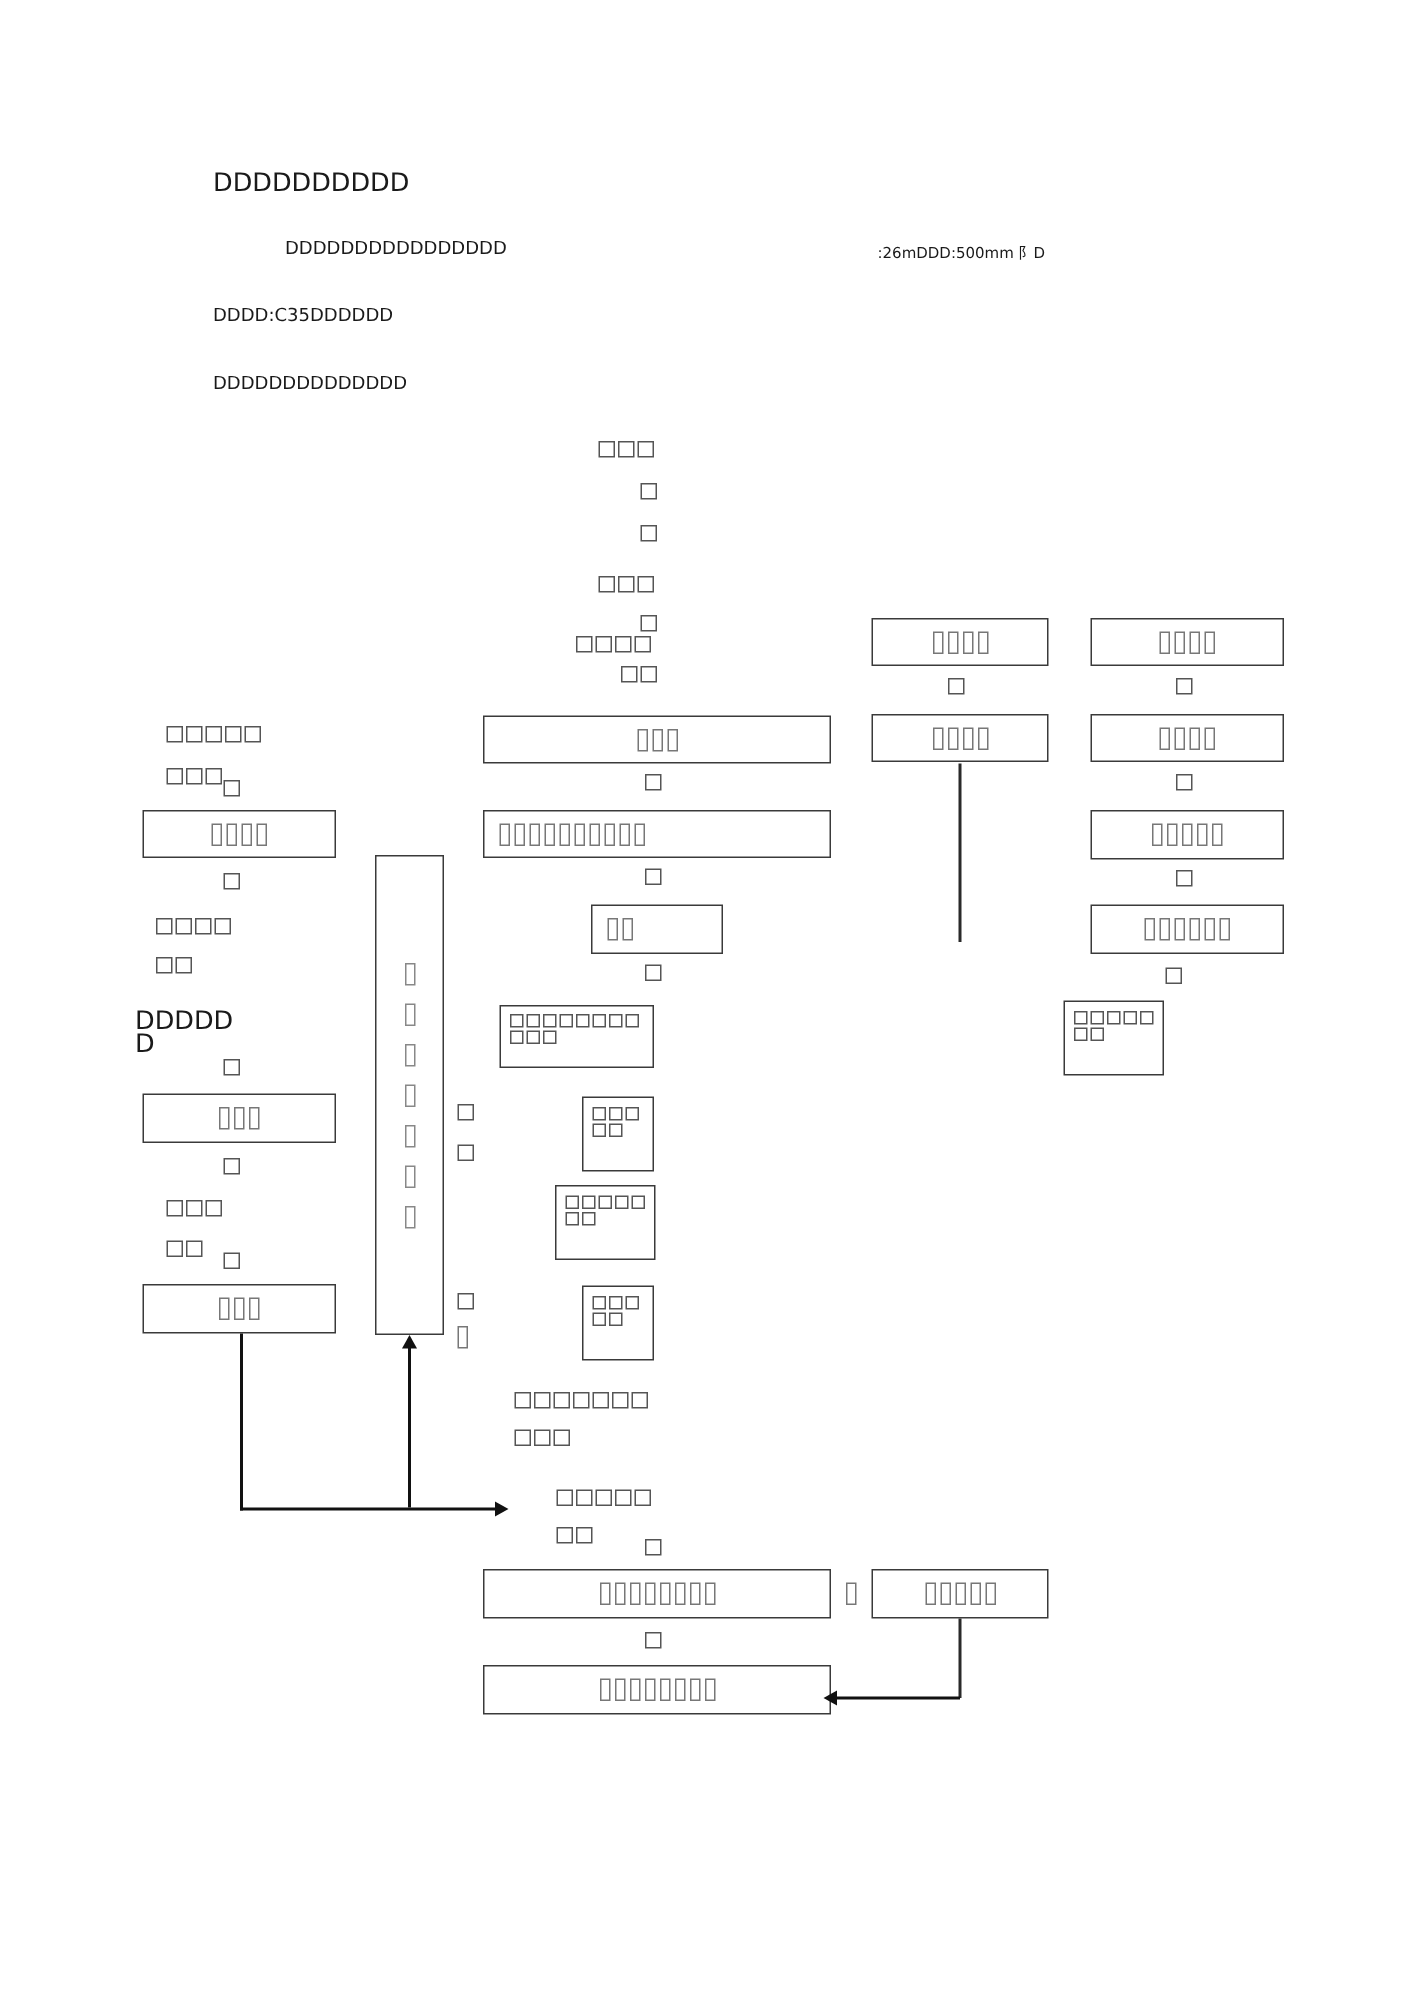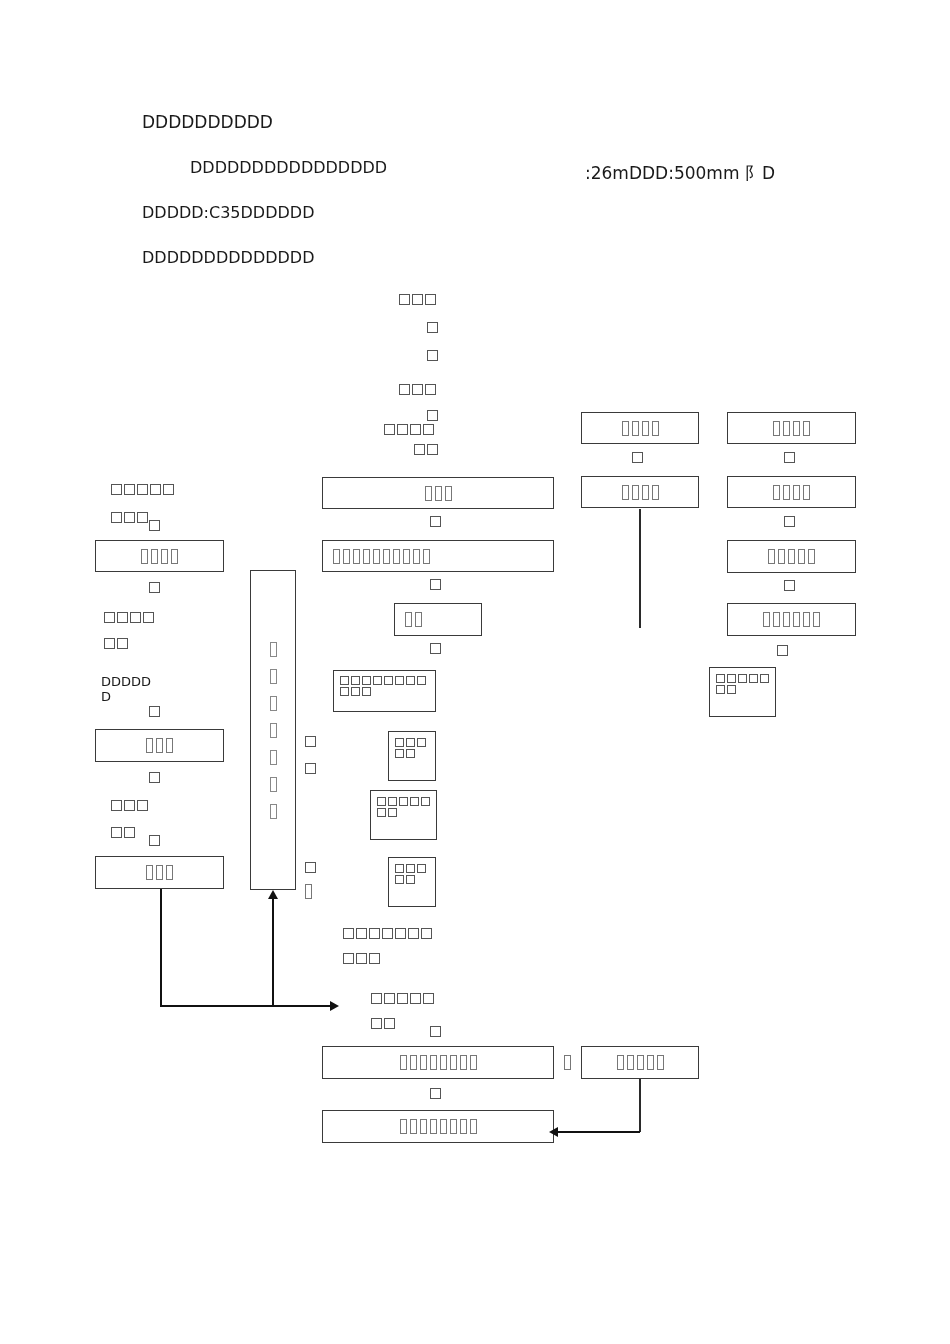--- a/index.html
+++ b/index.html
@@ -16,22 +16,22 @@
 
   
   .txt{
     position:absolute;
     white-space:pre;
     font-family:"DejaVu Sans","Liberation Sans",sans-serif;
     color:#1a1a1a;
     letter-spacing:0px;
   }
   .h-lg{font-size:17px;}
-  .h-md{font-size:16px;}
-  .h-sm{font-size:17px;}
+  .h-md{font-size:12px;}
+  .h-sm{font-size:10px;}
 
   
   .tofu{
     position:absolute;
     display:flex;
     flex-wrap:wrap;
     align-content:flex-start;
     gap:2px 2px;
     line-height:0;
   }
@@ -96,21 +96,21 @@
 <body>
 
 <div class="page">
 
   <div class="txt h-lg" style="left:142px;top:112px;">DDDDDDDDDD</div>
 
   <div class="txt h-md" style="left:190px;top:158px;">DDDDDDDDDDDDDDDD</div>
 
   <div class="txt h-sm" style="left:585px;top:162px;">:26mDDD:500mm 阝D</div>
 
-  <div class="txt h-md" style="left:142px;top:203px;">DDDDD:C35DDDDDD</div>
+  <div class="txt h-md" style="left:142px;top:203px;">DDDD:C35DDDDDD</div>
 
   <div class="txt h-md" style="left:142px;top:248px;">DDDDDDDDDDDDDD</div>
 
   <div class="tofu" style="left:399px;top:294px;width:44px;">
     <i></i>
       <i></i>
       <i></i>
   </div>
   <div class="tofu" style="left:427px;top:322px;width:14px;">
       <i></i>
@@ -260,21 +260,21 @@
     <i></i>
       <i></i>
       <i></i>
       <i></i>
   </div>
   <div class="tofu" style="left:104px;top:638px;width:30px;">
     <i></i>
       <i></i>
   </div>
 
-  <div class="txt" style="left:101px;top:674px;font-size:13px;line-height:15px;">DDDDD
+  <div class="txt" style="left:90px;top:674px;font-size:17px;line-height:15px;">DDDDD
 D</div>
 
   <div class="tofu" style="left:149px;top:706px;width:14px;">
       <i></i>
     </div>
 
   <div class="node center" style="left:95px;top:729px;width:129px;height:33px;">
     <span class="nar">
       <i></i>
         <i></i>

